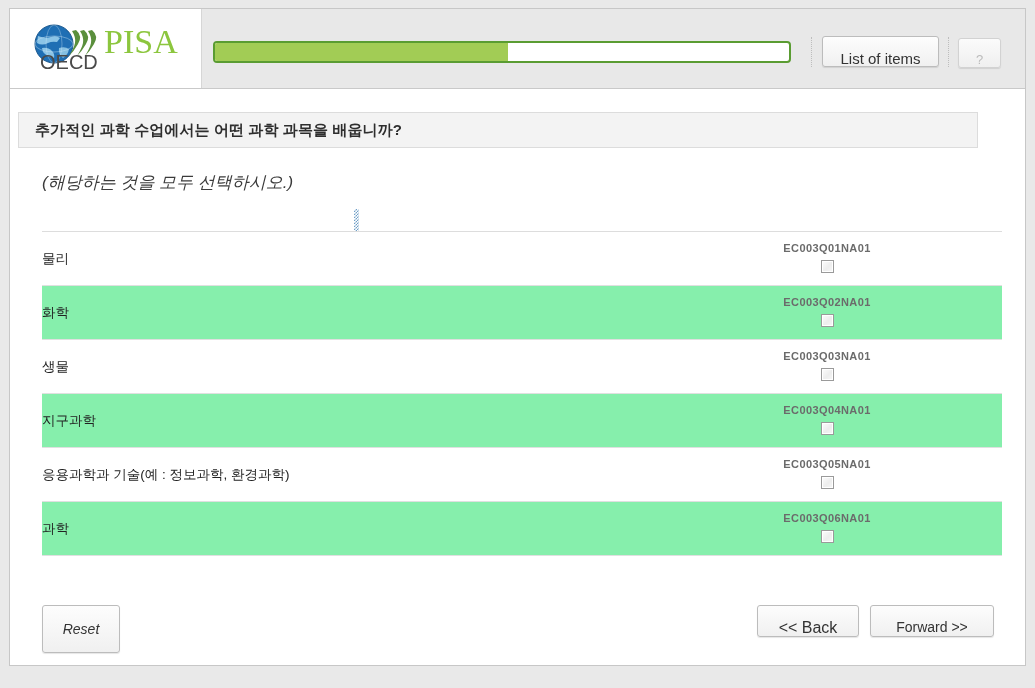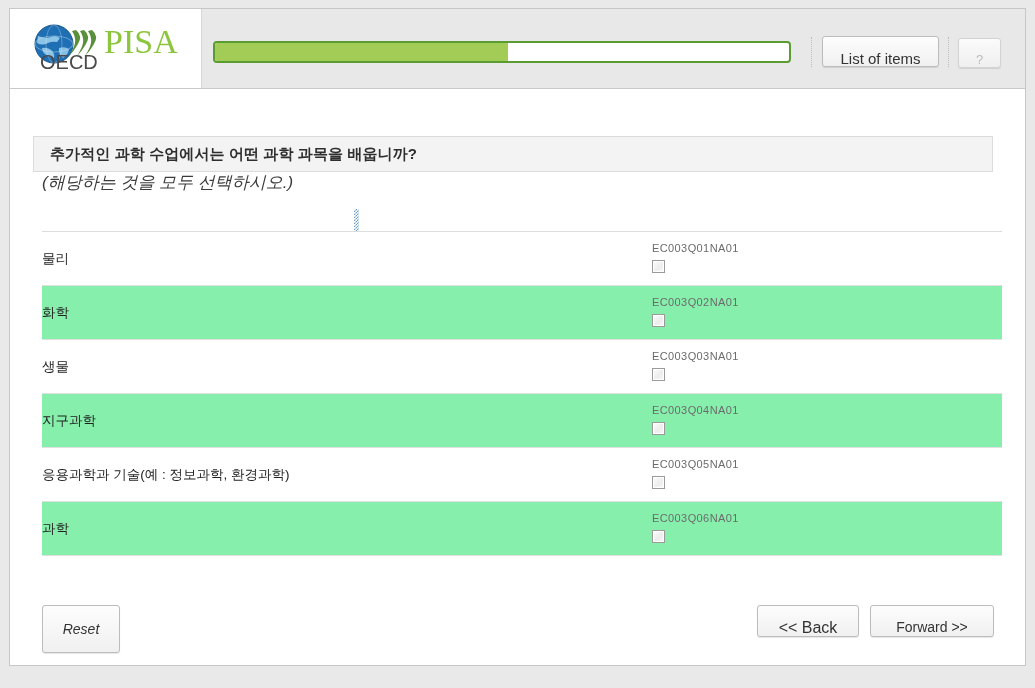--- a/index.html
+++ b/index.html
@@ -123,30 +123,29 @@
   }
 
   
   .content {
     position: relative;
     padding: 0;
   }
 
   .question-bar {
     position: absolute;
-    left: 23px;
+    left: 8px;
     top: 23px;
     width: 960px;
     height: 36px;
     background: #f3f3f3;
     border: 1px solid #dcdcdc;
     box-sizing: border-box;
     display: flex;
     align-items: center;
-    margin-top: 24px;
   }
   .question-text {
     padding-left: 16px;
     font-size: 15px;
     font-weight: bold;
     color: #2e2e2e;
     letter-spacing: 0.1px;
   }
 
   .instruction {
@@ -197,21 +196,21 @@
   .opt-row td {
     border-bottom: 1px solid #e0e0e0;
     padding: 0;
     vertical-align: middle;
   }
   .opt-label {
     padding-left: 2px;
     font-size: 13.5px;
     color: #222222;
   }
-  .check-cell { text-align: left; }
+  .check-cell { text-align: center; font-weight: bold; }
   .item-code {
     font-size: 11px;
     color: #6b6b6b;
     letter-spacing: 0.4px;
     margin-bottom: 3px;
     display: block;
   }
   .cb {
     width: 13px;
     height: 13px;

